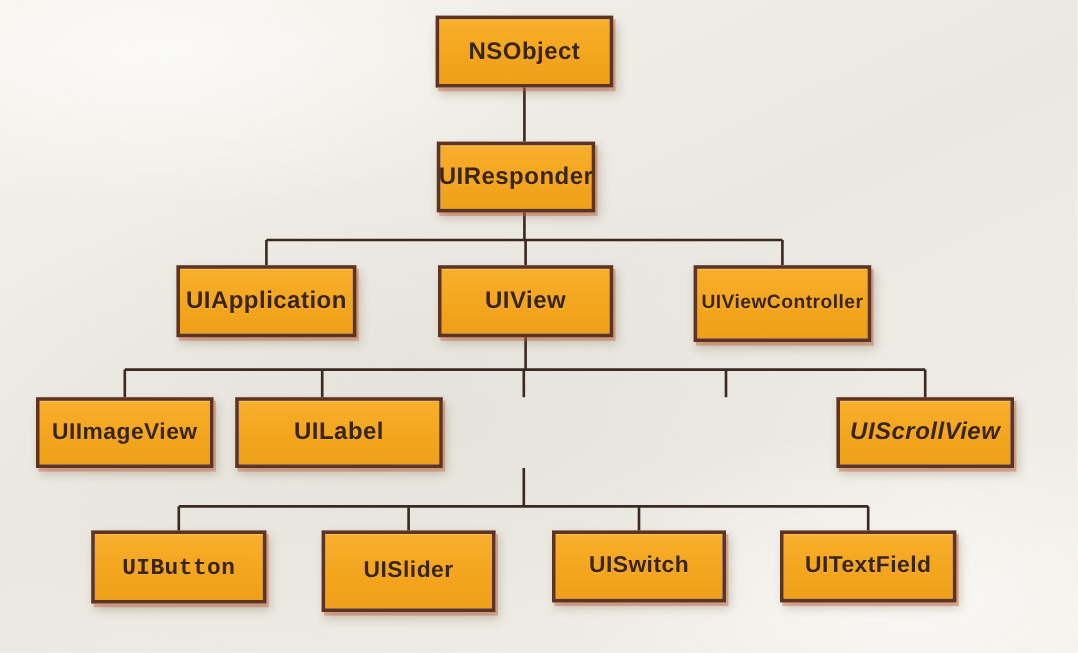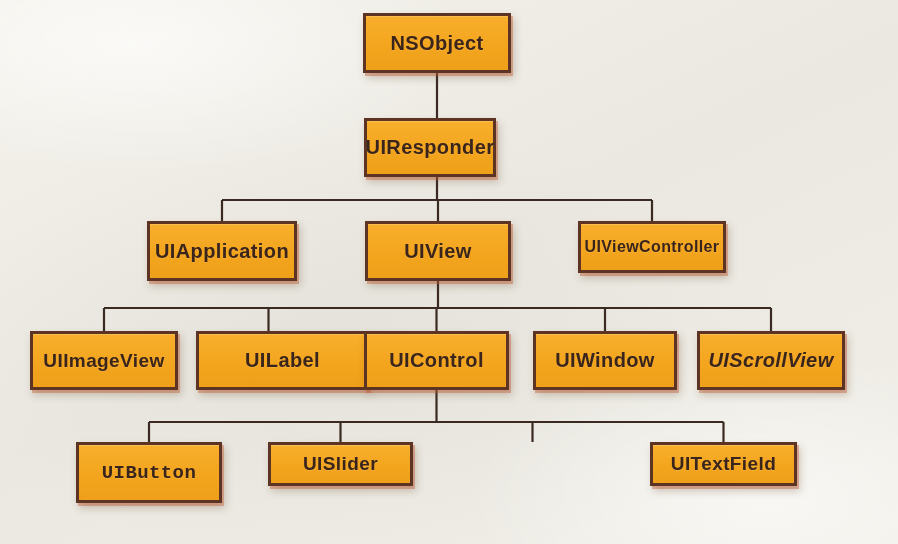--- a/index.html
+++ b/index.html
@@ -77,40 +77,37 @@
     </div>
     <div class="node" style="left: 364px; top: 118px; width: 132px; height: 59px;">
       <span class="node-label" style="font-size: 20px;">UIResponder</span>
     </div>
     <div class="node" style="left: 365px; top: 221px; width: 146px; height: 60px;">
       <span class="node-label" style="font-size: 20px;">UIView</span>
     </div>
     <div class="node" style="left: 147px; top: 221px; width: 150px; height: 60px;">
       <span class="node-label" style="font-size: 20px;">UIApplication</span>
     </div>
-    <div class="node" style="left: 578px; top: 221px; width: 148px; height: 52px;">
+    <div class="node" style="left: 578px; top: 221px; width: 148px; height: 64px;">
       <span class="node-label" style="font-size: 16px;">UIViewController</span>
     </div>
     <div class="node" style="left: 30px; top: 331px; width: 148px; height: 59px;">
       <span class="node-label" style="font-size: 19px;">UIImageView</span>
     </div>
     <div class="node" style="left: 196px; top: 331px; width: 173px; height: 59px;">
       <span class="node-label" style="font-size: 20px;">UILabel</span>
     </div>
-    <div class="node" style="left: 364px; top: 331px; width: 145px; height: 59px;">
-      <span class="node-label" style="font-size: 20px;">UIControl</span>
-    </div>
-    <div class="node" style="left: 533px; top: 331px; width: 144px; height: 59px;">
-      <span class="node-label" style="font-size: 20px;">UIWindow</span>
-    </div>
     <div class="node" style="left: 697px; top: 331px; width: 148px; height: 59px;">
       <span class="node-label" style="font-size: 20px; font-style: italic;">UIScrollView</span>
     </div>
     <div class="node" style="left: 76px; top: 442px; width: 146px; height: 61px; font-family: Liberation Mono, monospace;">
       <span class="node-label" style="font-size: 19px;">UIButton</span>
     </div>
-    <div class="node" style="left: 268px; top: 442px; width: 145px; height: 44px;">
+    <div class="node" style="left: 268px; top: 442px; width: 145px; height: 68px;">
       <span class="node-label" style="font-size: 19px;">UISlider</span>
     </div>
-    <div class="node" style="left: 650px; top: 442px; width: 147px; height: 44px;">
+    <div class="node" style="left: 460px; top: 442px; width: 145px; height: 60px;">
+      <span class="node-label" style="font-size: 19px;">UISwitch</span>
+    </div>
+    <div class="node" style="left: 650px; top: 442px; width: 147px; height: 60px;">
       <span class="node-label" style="font-size: 19px;">UITextField</span>
     </div>
   </div>
 
 </body></html>

